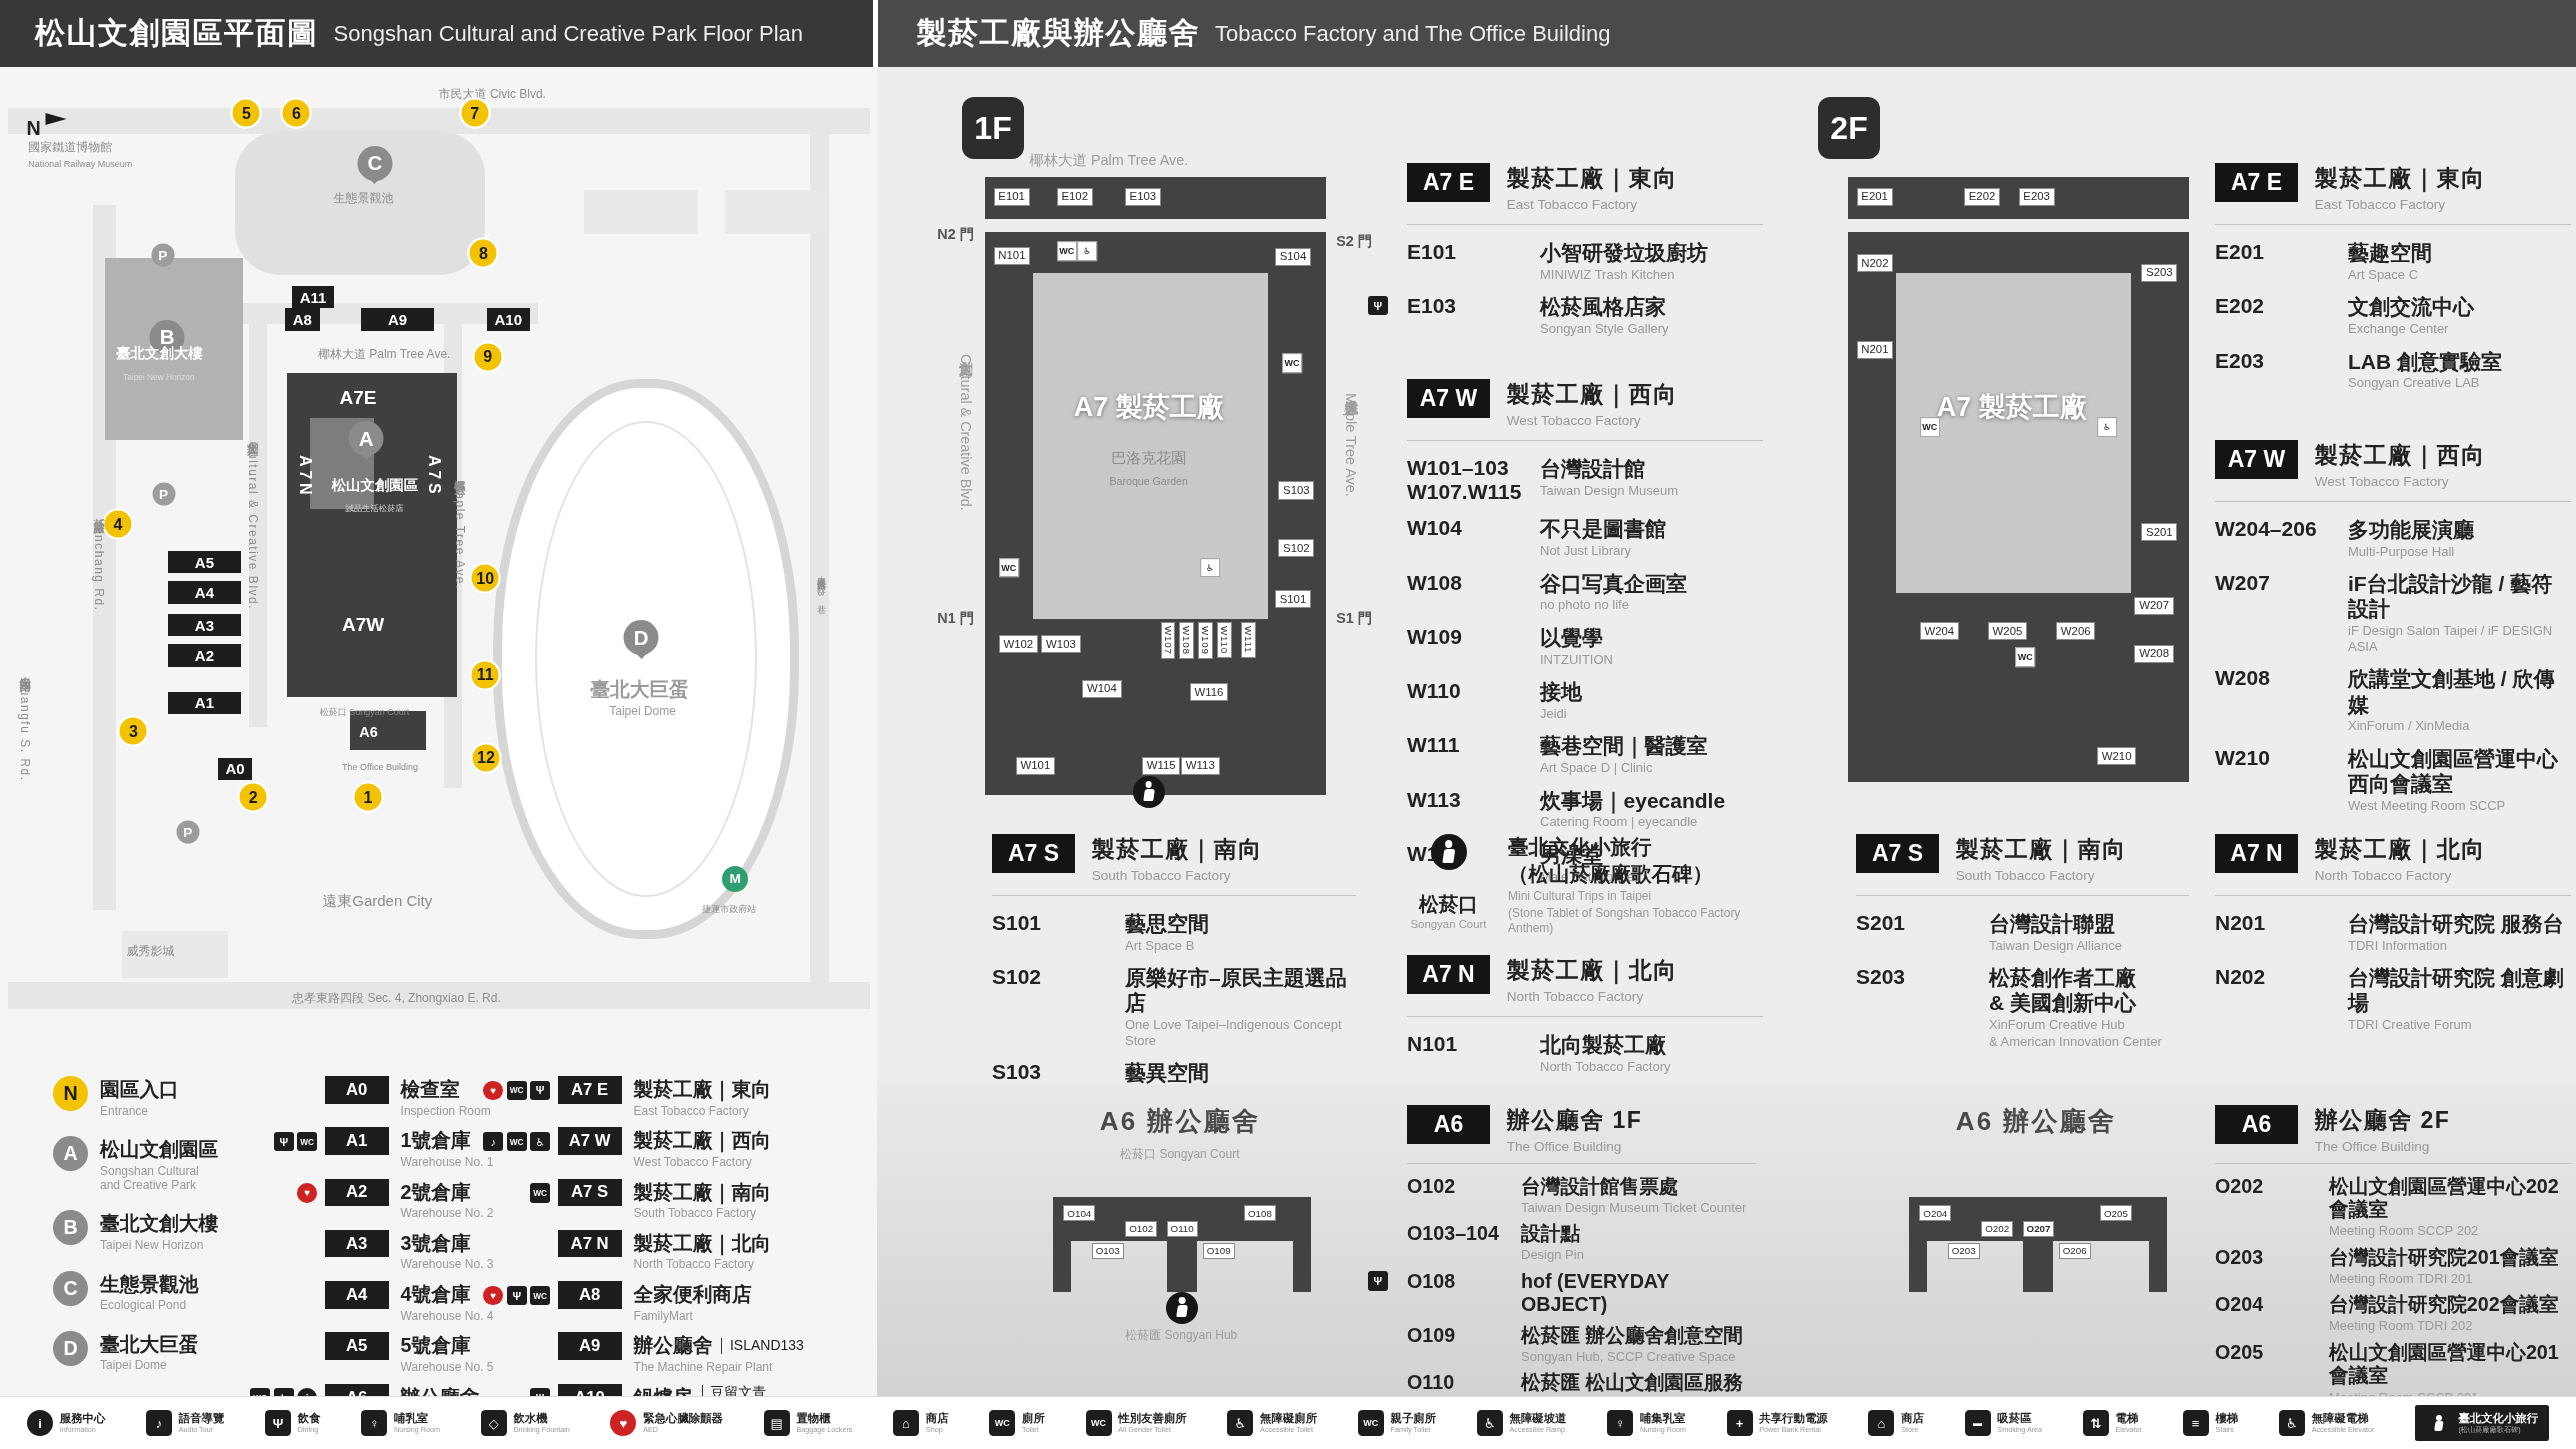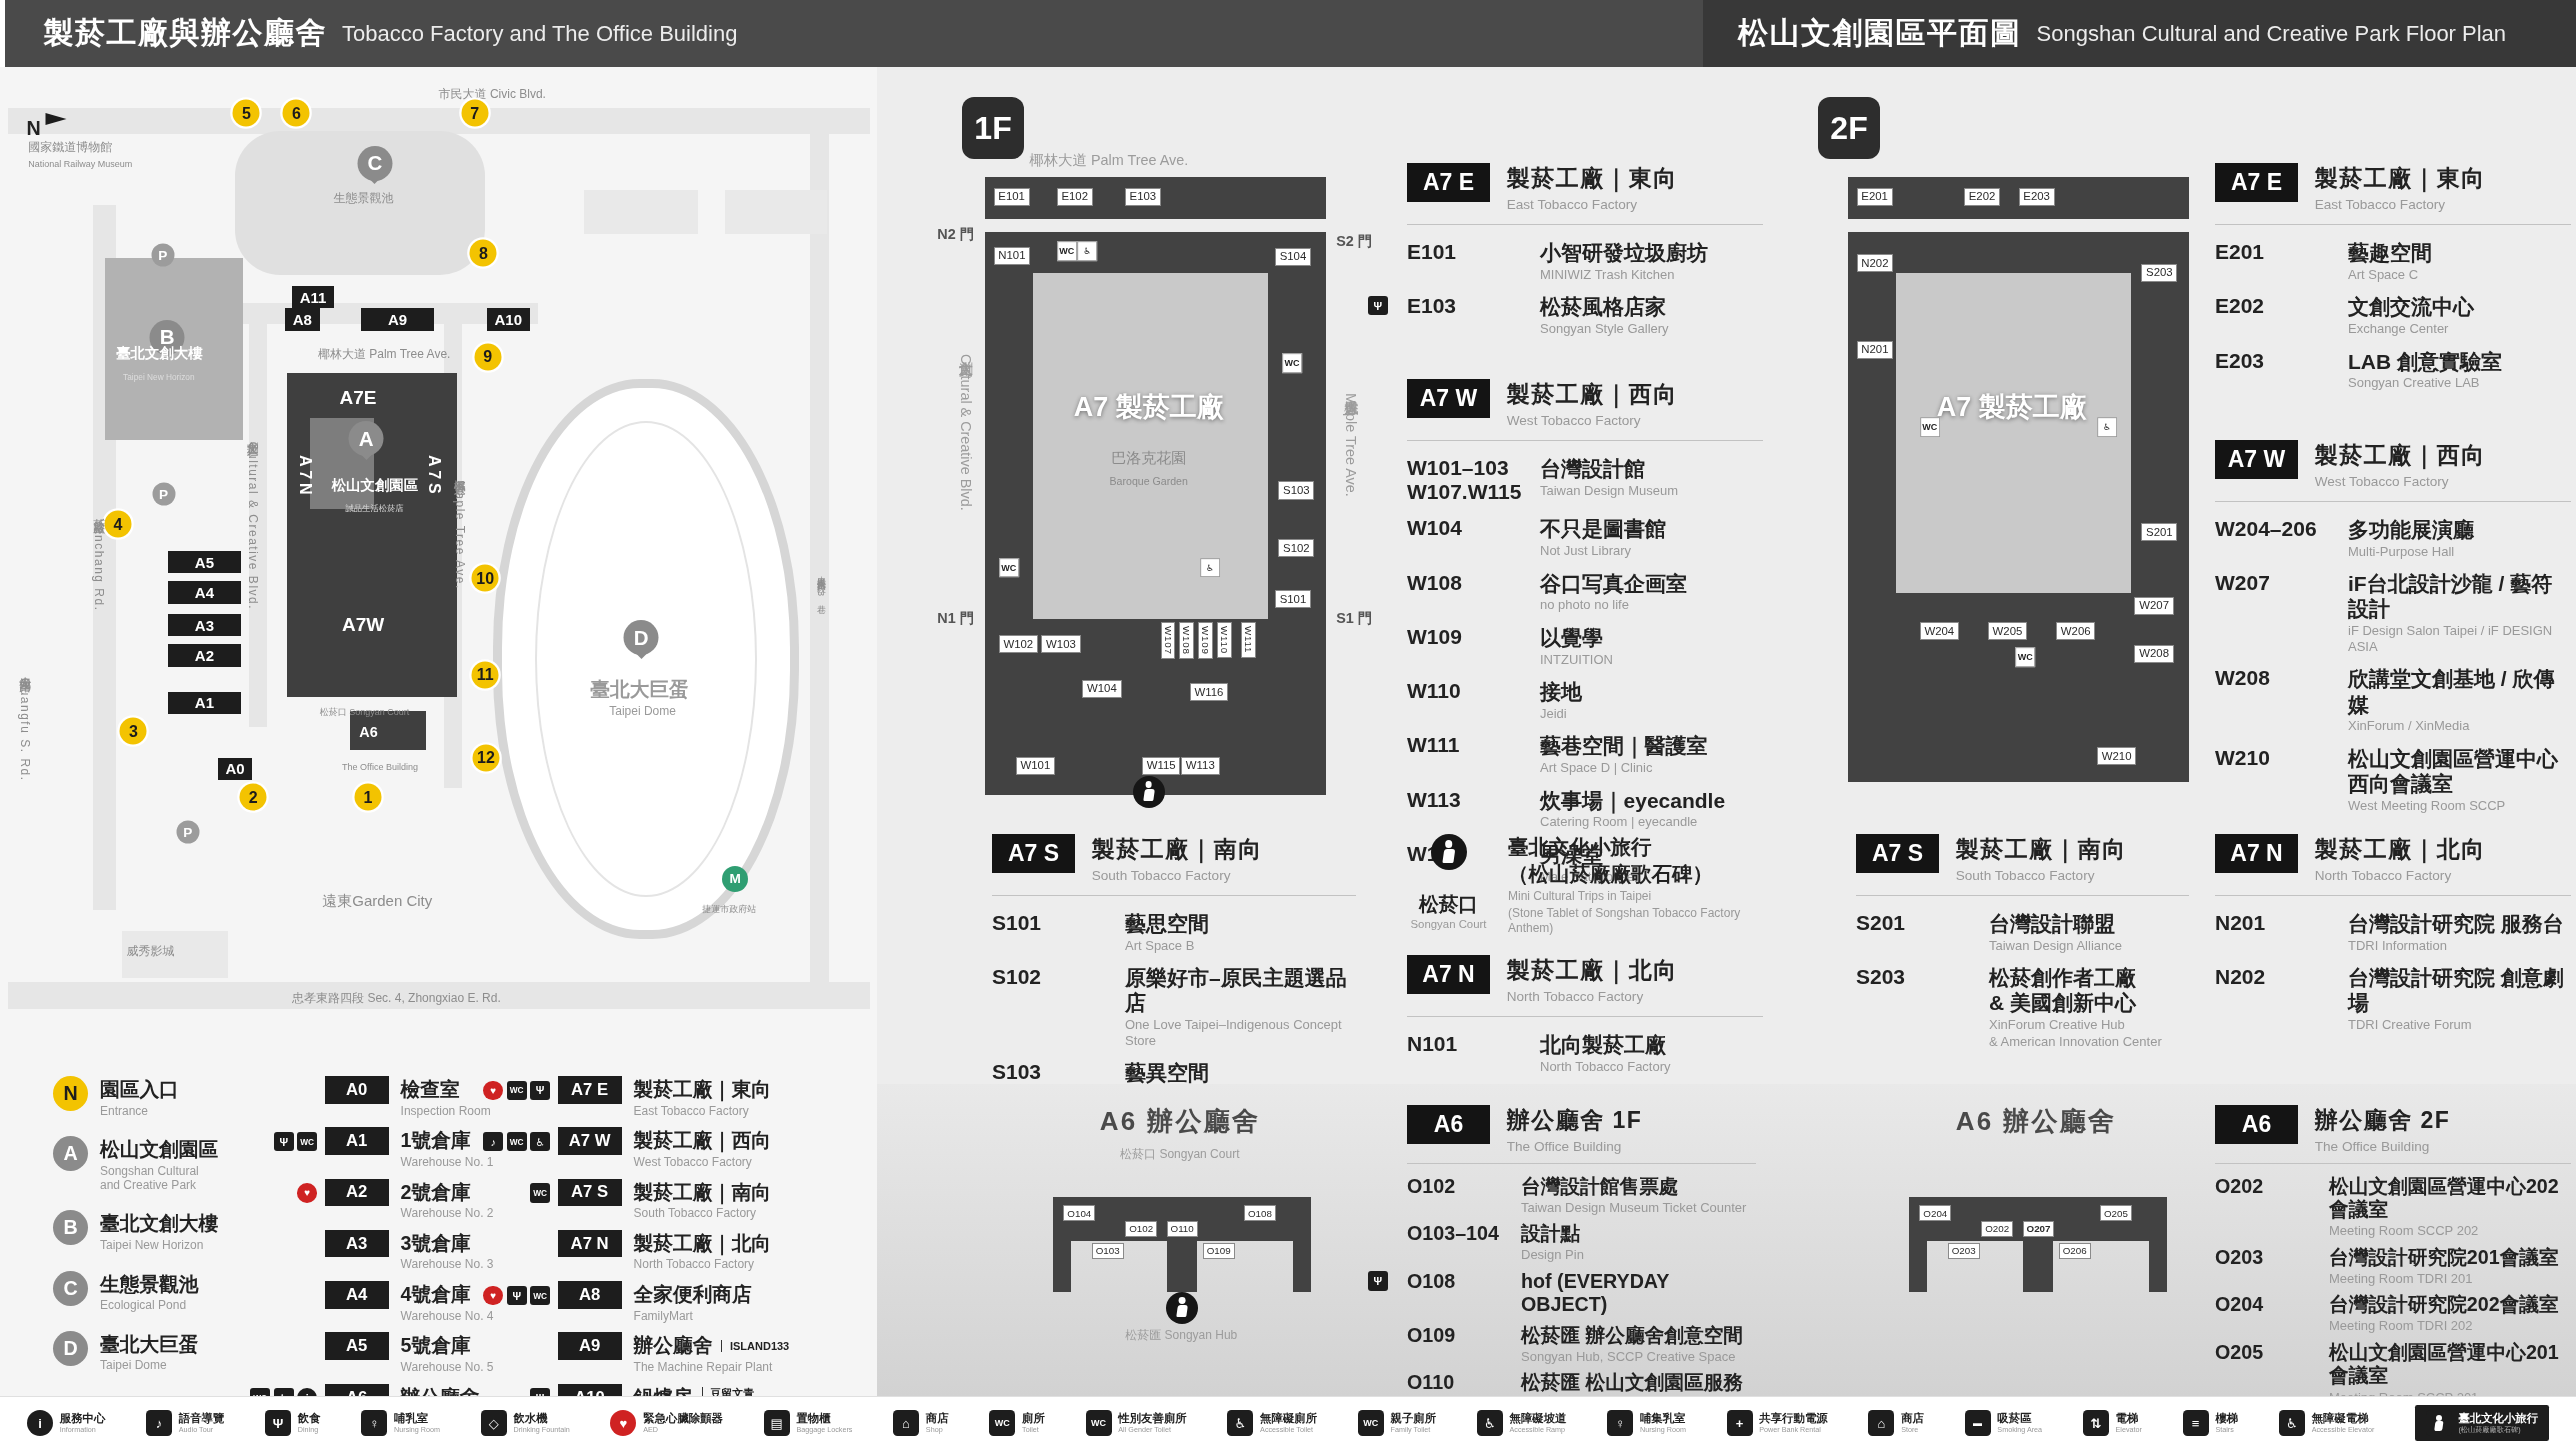--- a/index.html
+++ b/index.html
@@ -67,21 +67,21 @@
   .pinbadge{background:#8b8b8b;color:#fff;}
   .pinbadge::after{content:"";position:absolute;top:80%;left:50%;transform:translateX(-50%);
       border:7.6px solid transparent;border-top-color:#8b8b8b;}
   .licons{width:76px;display:flex;gap:3.8px;justify-content:flex-end;padding-right:7.6px;margin-top:4.5px;flex-shrink:0;}
   .lchip{background:#1d1d1d;color:#fff;font-size:16.7px;font-weight:bold;padding:3.8px 0;width:64px;text-align:center;
       margin-right:12px;flex-shrink:0;}
   .ltxt .zh{font-size:19.7px;font-weight:bold;}
   .ltxt .en{font-size:12px;color:#999;display:block;margin-top:1.5px;white-space:pre-line;line-height:1.15;}
   .zhline{display:flex;align-items:center;}
   .extrawrap{margin-left:9px;border-left:1.5px solid #333;padding-left:7.6px;}
-  .extra{font-size:11px;font-weight:bold;display:block;line-height:1.1;}
+  .extra{font-size:14px;font-weight:normal;display:block;line-height:1.1;}
   .extra2{font-size:7.6px;color:#999;display:block;}
   .mini-icon{width:19.7px;height:19.7px;background:#1d1d1d;color:#fff;border-radius:3px;display:inline-flex;
       align-items:center;justify-content:center;font-size:10.6px;font-weight:bold;}
   .mini-icon::before{display:block;}
   .ic-info{border-radius:50%;} .ic-info::before{content:"i";}
   .ic-audio::before{content:"♪";}
   .ic-dining::before{content:"Ψ";}
   .ic-toilet::before{content:"WC";font-size:8.3px;}
   .ic-accessible::before{content:"♿";}
   .ic-aed{background:#cf2222;border-radius:50%;} .ic-aed::before{content:"♥";font-size:9.8px;}
@@ -188,27 +188,27 @@
       background:#fff;transform:translateX(-50%);}
   .ficon.culture-trip::after{content:"";position:absolute;left:50%;top:11.4px;width:8.3px;height:9.8px;background:#fff;
       border-radius:2.3px;transform:translateX(-50%) skewX(-8deg);}
 </style>
 </head>
 <body>
 
 <div class="page">
 
   <header>
+    <div class="hdr hdr-left">
+      <span class="hzh">松山文創園區平面圖</span>
+      <span class="hen">Songshan Cultural and Creative Park Floor Plan</span>
+    </div>
     <div class="hdr hdr-right">
       <span class="hzh">製菸工廠與辦公廳舍</span>
       <span class="hen">Tobacco Factory and The Office Building</span>
-    </div>
-    <div class="hdr hdr-left">
-      <span class="hzh">松山文創園區平面圖</span>
-      <span class="hen">Songshan Cultural and Creative Park Floor Plan</span>
     </div>
   </header>
 
   <section class="left-panel">
     <div class="map">
       <div class="road" style="left:0;top:32px;width:862px;height:26px"></div>
       <div class="road" style="left:85px;top:129px;width:23px;height:705px"></div>
       <div class="road" style="left:106px;top:227px;width:424px;height:21px"></div>
       <div class="road" style="left:241px;top:227px;width:18px;height:424px"></div>
       <div class="road" style="left:436px;top:227px;width:18px;height:485px"></div>

